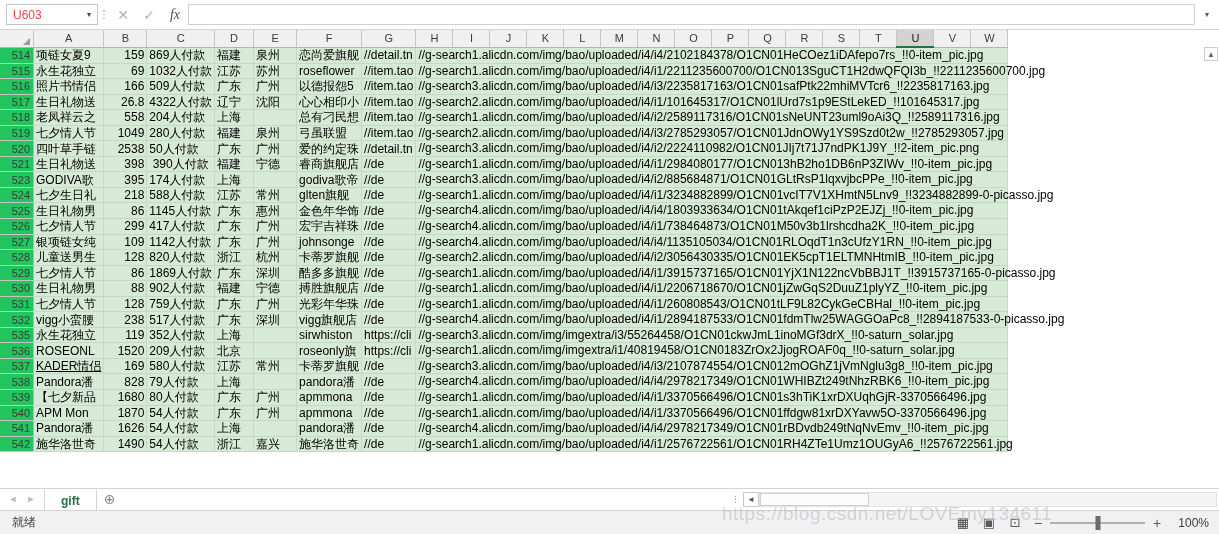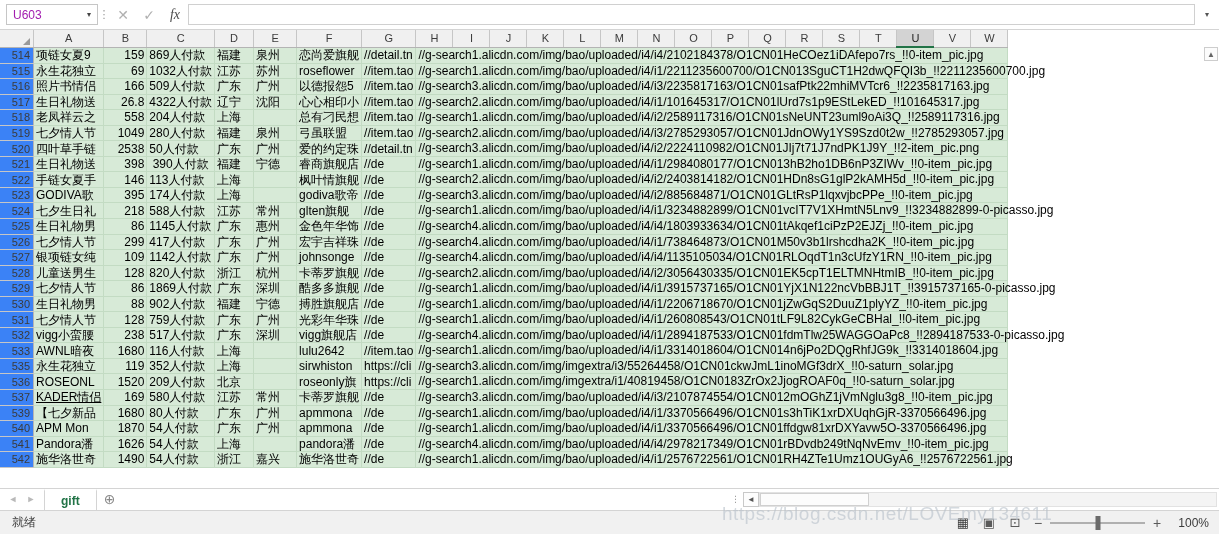--- a/index.html
+++ b/index.html
@@ -14,21 +14,21 @@
     height:30px;display:flex;align-items:center;
     background:#ffffff;border-bottom:1px solid #d4d4d4;
     padding:0 2px;box-sizing:border-box;
   }
   .namebox{
     width:92px;height:21px;margin-left:4px;
     border:1px solid #c6c6c6;background:#fff;
     display:flex;align-items:center;box-sizing:border-box;
     font-size:12px;
   }
-  .namebox .nb-text{flex:1;padding-left:6px;color:#a21caf;white-space:nowrap;overflow:hidden;}
+  .namebox .nb-text{flex:1;padding-left:6px;color:#ef4444;white-space:nowrap;overflow:hidden;}
   .namebox .nb-arrow{
     width:16px;text-align:center;color:#444;font-size:8px;line-height:1;
   }
   .fb-sep{
     width:12px;text-align:center;color:#999;font-size:11px;letter-spacing:0;
   }
   .fb-btn{
     width:26px;height:22px;display:flex;align-items:center;justify-content:center;
     color:#b0b0b0;font-size:14px;
   }
@@ -65,21 +65,21 @@
     width:0;height:0;
     border-left:7px solid transparent;
     border-bottom:7px solid #9a9a9a;
   }
   .colhead-row th.selcol{
     background:#d3d3d3;color:#1b1b1b;
     border-bottom:2px solid #217346;
   }
   td.rowhead{
     width:30px;height:14.55px;
-    background:#3b82f6;
+    background:#22c55e;
     border-right:1px solid #b4b4b4;
     border-bottom:1px solid #c6c6c6;
     font-size:11px;color:#3b3b3b;
     text-align:right;padding:0 3px 0 0;
     vertical-align:middle;
   }
   td.cell{
     height:14.55px;
     background:#d7ead7;
     border-right:1px solid #c3dbc3;
@@ -318,33 +318,20 @@
           <td class="cell" style="width: 58px; text-align: center;">390人付款</td>
           <td class="cell" style="width: 34px;">福建</td>
           <td class="cell" style="width: 38px;">宁德</td>
           <td class="cell" style="width: 48px;">睿商旗舰店</td>
           <td class="cell" style="width: 36px;">//de</td>
           <td class="cell spill" colspan="16">
             <span class="spilltext">//g-search1.alicdn.com/img/bao/uploaded/i4/i1/2984080177/O1CN013hB2ho1DB6nP3ZIWv_!!0-item_pic.jpg</span>
           </td>
         </tr>
         <tr>
-          <td class="rowhead">522</td>
-          <td class="cell" style="width: 60px;">手链女夏手</td>
-          <td class="cell num" style="width: 38px;">146</td>
-          <td class="cell" style="width: 58px;">113人付款</td>
-          <td class="cell" style="width: 34px;">上海</td>
-          <td class="cell" style="width: 38px;"></td>
-          <td class="cell" style="width: 48px;">枫叶情旗舰</td>
-          <td class="cell" style="width: 36px;">//de</td>
-          <td class="cell spill" colspan="16">
-            <span class="spilltext">//g-search2.alicdn.com/img/bao/uploaded/i4/i2/2403814182/O1CN01HDn8sG1glP2kAMH5d_!!0-item_pic.jpg</span>
-          </td>
-        </tr>
-        <tr>
           <td class="rowhead">523</td>
           <td class="cell" style="width: 60px;">GODIVA歌</td>
           <td class="cell num" style="width: 38px;">395</td>
           <td class="cell" style="width: 58px;">174人付款</td>
           <td class="cell" style="width: 34px;">上海</td>
           <td class="cell" style="width: 38px;"></td>
           <td class="cell" style="width: 48px;">godiva歌帝</td>
           <td class="cell" style="width: 36px;">//de</td>
           <td class="cell spill" colspan="16">
             <span class="spilltext">//g-search3.alicdn.com/img/bao/uploaded/i4/i2/885684871/O1CN01GLtRsP1lqxvjbcPPe_!!0-item_pic.jpg</span>
@@ -458,33 +445,20 @@
           <td class="rowhead">532</td>
           <td class="cell" style="width: 60px;">vigg小蛮腰</td>
           <td class="cell num" style="width: 38px;">238</td>
           <td class="cell" style="width: 58px;">517人付款</td>
           <td class="cell" style="width: 34px;">广东</td>
           <td class="cell" style="width: 38px;">深圳</td>
           <td class="cell" style="width: 48px;">vigg旗舰店</td>
           <td class="cell" style="width: 36px;">//de</td>
           <td class="cell spill" colspan="16">
             <span class="spilltext">//g-search4.alicdn.com/img/bao/uploaded/i4/i1/2894187533/O1CN01fdmTlw25WAGGOaPc8_!!2894187533-0-picasso.jpg</span>
-          </td>
-        </tr>
-        <tr>
-          <td class="rowhead">533</td>
-          <td class="cell" style="width: 60px;">AWNL暗夜</td>
-          <td class="cell num" style="width: 38px;">1680</td>
-          <td class="cell" style="width: 58px;">116人付款</td>
-          <td class="cell" style="width: 34px;">上海</td>
-          <td class="cell" style="width: 38px;"></td>
-          <td class="cell" style="width: 48px;">lulu2642</td>
-          <td class="cell" style="width: 36px;">//item.tao</td>
-          <td class="cell spill" colspan="16">
-            <span class="spilltext">//g-search1.alicdn.com/img/bao/uploaded/i4/i1/3314018604/O1CN014n6jPo2DQgRhfJG9k_!!3314018604.jpg</span>
           </td>
         </tr>
         <tr>
           <td class="rowhead">535</td>
           <td class="cell" style="width: 60px;">永生花独立</td>
           <td class="cell num" style="width: 38px;">119</td>
           <td class="cell" style="width: 58px;">352人付款</td>
           <td class="cell" style="width: 34px;">上海</td>
           <td class="cell" style="width: 38px;"></td>
           <td class="cell" style="width: 48px;">sirwhiston</td>
@@ -510,20 +484,33 @@
           <td class="rowhead">537</td>
           <td class="cell" style="width: 60px; text-decoration: underline;">KADER情侣</td>
           <td class="cell num" style="width: 38px;">169</td>
           <td class="cell" style="width: 58px;">580人付款</td>
           <td class="cell" style="width: 34px;">江苏</td>
           <td class="cell" style="width: 38px;">常州</td>
           <td class="cell" style="width: 48px;">卡蒂罗旗舰</td>
           <td class="cell" style="width: 36px;">//de</td>
           <td class="cell spill" colspan="16">
             <span class="spilltext">//g-search3.alicdn.com/img/bao/uploaded/i4/i3/2107874554/O1CN012mOGhZ1jVmNglu3g8_!!0-item_pic.jpg</span>
+          </td>
+        </tr>
+        <tr>
+          <td class="rowhead">538</td>
+          <td class="cell" style="width: 60px;">Pandora潘</td>
+          <td class="cell num" style="width: 38px;">828</td>
+          <td class="cell" style="width: 58px;">79人付款</td>
+          <td class="cell" style="width: 34px;">上海</td>
+          <td class="cell" style="width: 38px;"></td>
+          <td class="cell" style="width: 48px;">pandora潘</td>
+          <td class="cell" style="width: 36px;">//de</td>
+          <td class="cell spill" colspan="16">
+            <span class="spilltext">//g-search4.alicdn.com/img/bao/uploaded/i4/i4/2978217349/O1CN01WHIBZt249tNhzRBK6_!!0-item_pic.jpg</span>
           </td>
         </tr>
         <tr>
           <td class="rowhead">539</td>
           <td class="cell" style="width: 60px;">【七夕新品</td>
           <td class="cell num" style="width: 38px;">1680</td>
           <td class="cell" style="width: 58px;">80人付款</td>
           <td class="cell" style="width: 34px;">广东</td>
           <td class="cell" style="width: 38px;">广州</td>
           <td class="cell" style="width: 48px;">apmmona</td>

